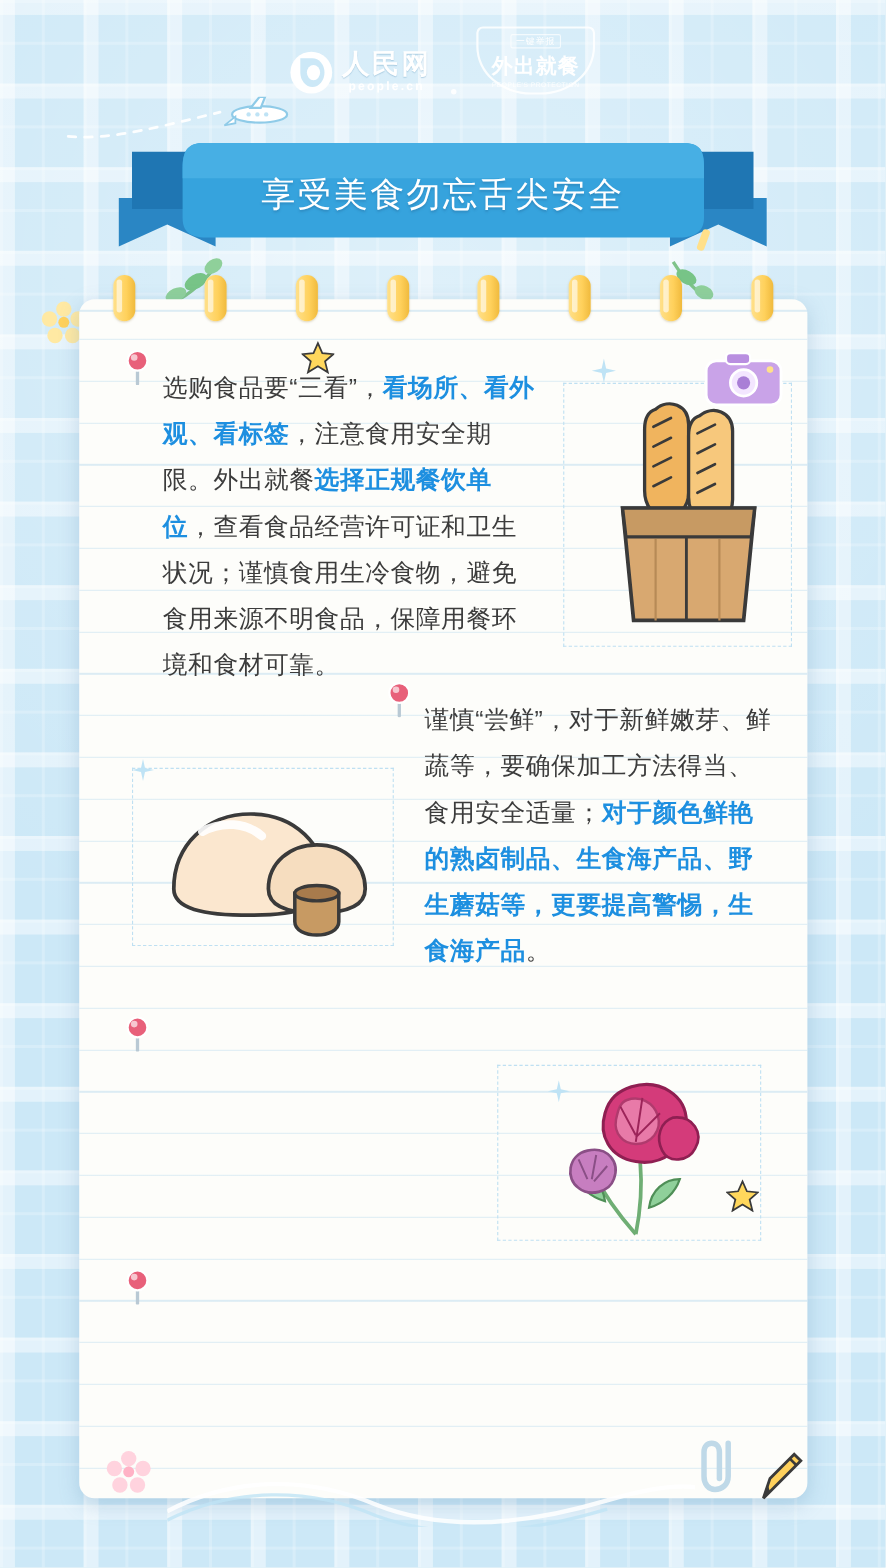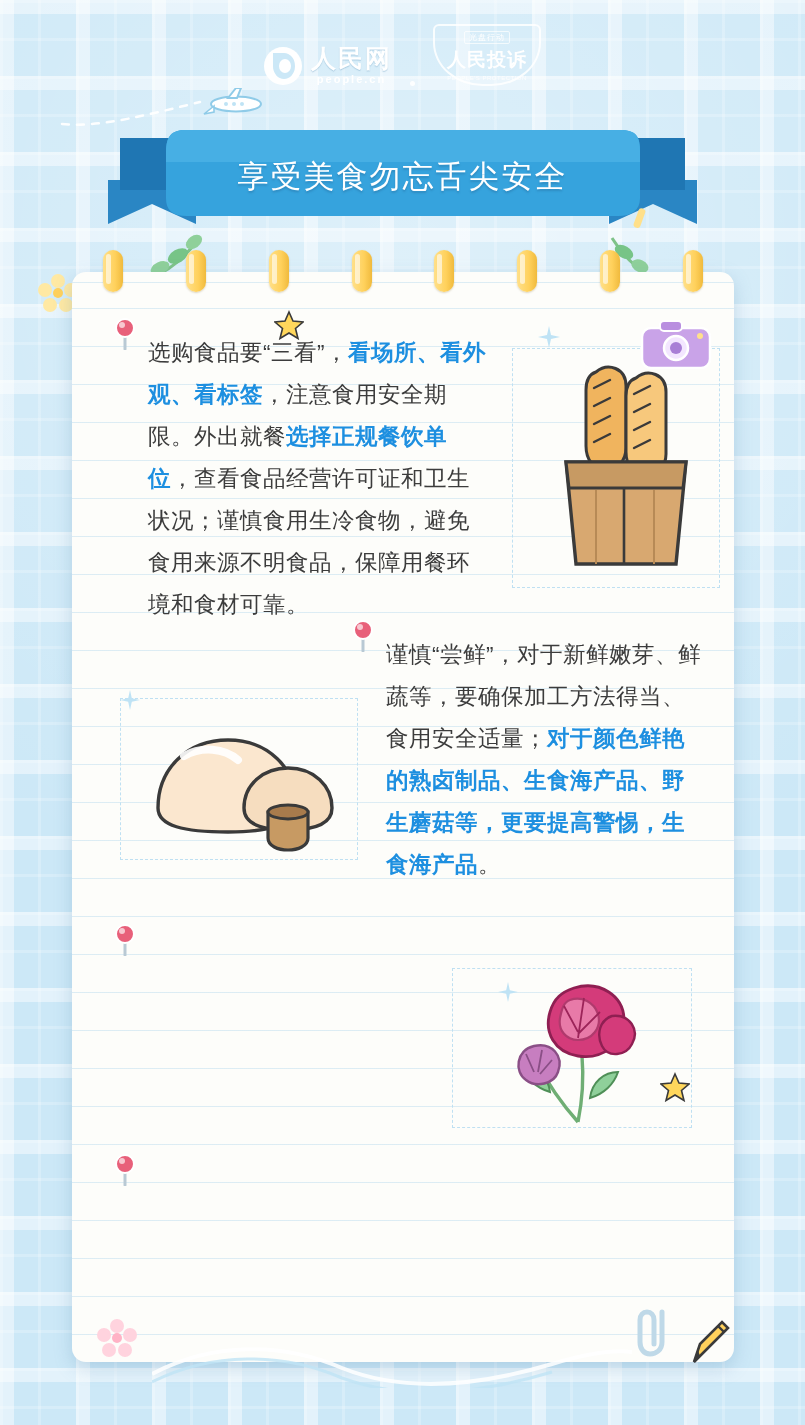--- a/index.html
+++ b/index.html
@@ -163,22 +163,22 @@
   <div class="pd-logo">
     <div class="pd-circle"></div>
     <div class="pd-text">
       <div class="pd-cn">人民网</div>
       <div class="pd-en">people.cn</div>
     </div>
   </div>
   <div class="divider-dot"></div>
   <div class="shield">
     <div class="shield-shape"></div>
-    <div class="shield-top">光盘行动</div>
-    <div class="shield-main">人民投诉</div>
+    <div class="shield-top">一键举报</div>
+    <div class="shield-main">外出就餐</div>
     <div class="shield-sub">PEOPLE'S PROTECTION</div>
   </div>
 </div>
 
 <svg class="trail" viewBox="0 0 230 42">
   <path d="M2 36 C40 40 90 26 140 14" fill="none" stroke="#ffffff" stroke-width="2.5" stroke-linecap="round" stroke-dasharray="7 8" opacity=".95"></path>
   <g transform="translate(150,2)">
     <ellipse cx="26" cy="14" rx="25" ry="7.5" fill="#fff" stroke="#8fcbe8" stroke-width="2"></ellipse>
     <path d="M18 8 L26 -2 L31 -2 L27 8 Z" fill="#fff" stroke="#8fcbe8" stroke-width="2"></path>
     <circle cx="16" cy="14" r="2" fill="#bfe3f5"></circle>

